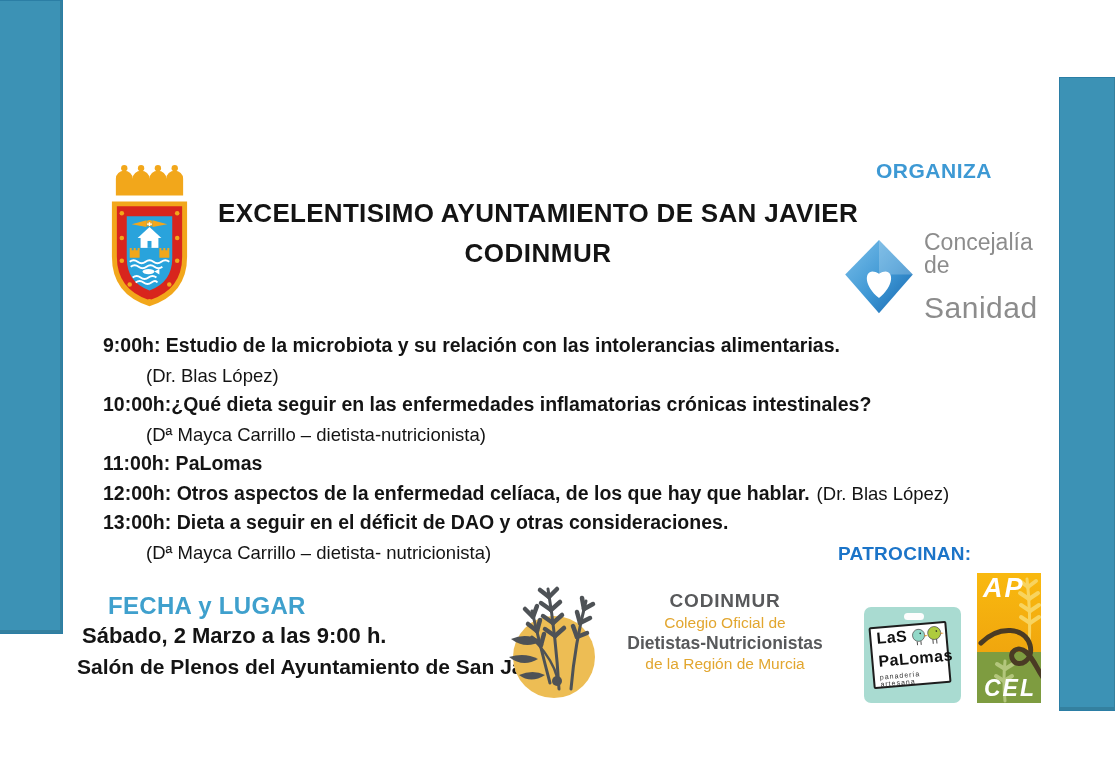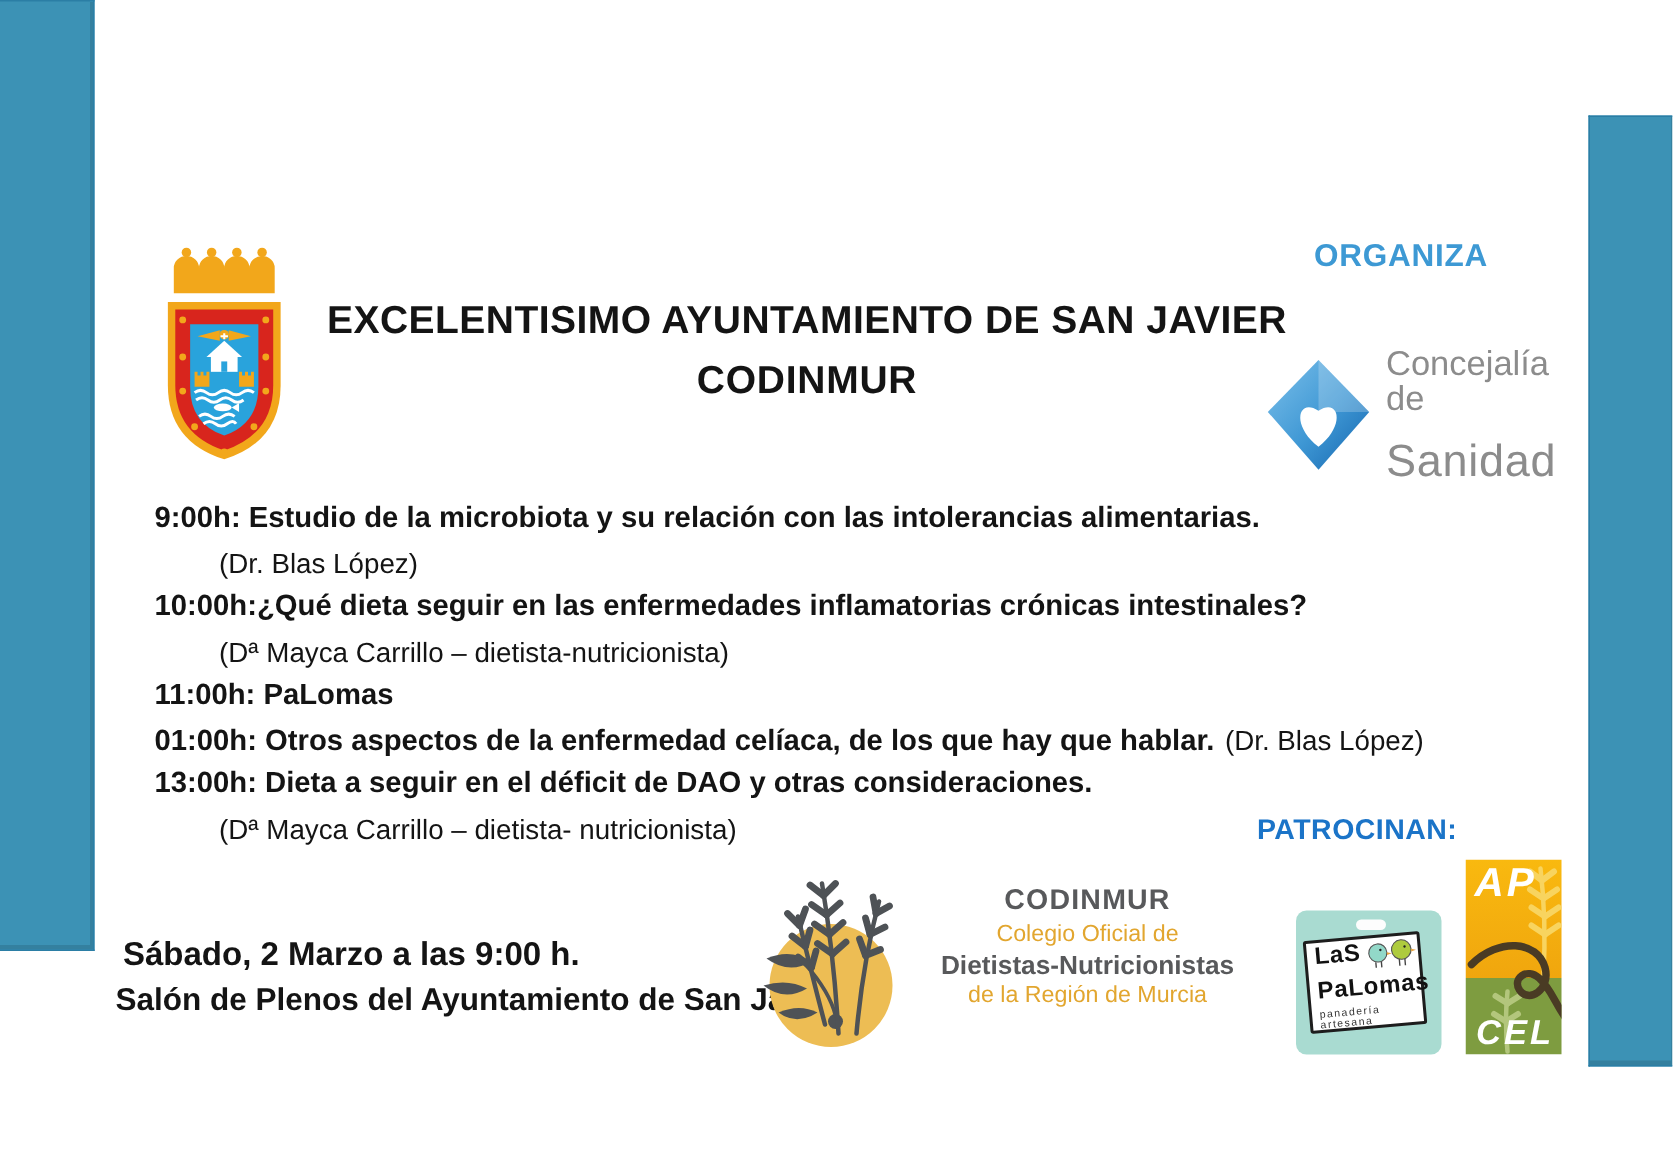--- a/index.html
+++ b/index.html
@@ -135,27 +135,28 @@
       <div class="sanidad-l2">Sanidad</div>
     </div>
   </div>
 
   <div class="schedule">
     <div class="sched-line"><span class="t">9:00h:</span><span class="t"> Estudio de la microbiota y su relación con las intolerancias alimentarias.</span></div>
     <div class="sched-speaker">(Dr. Blas López)</div>
     <div class="sched-line"><span class="t">10:00h:</span><span class="t">¿Qué dieta seguir en las enfermedades inflamatorias crónicas intestinales?</span></div>
     <div class="sched-speaker">(Dª Mayca Carrillo – dietista-nutricionista)</div>
     <div class="sched-line"><span class="t">11:00h:</span><span class="t"> PaLomas</span></div>
-    <div class="sched-line"><span class="t">01:00h:</span><span class="t"> Otros aspectos de la enfermedad celíaca, de los que hay que hablar.</span><span class="spk-inline">(Dr. Blas López)</span></div>
+    <div class="sched-line"><span class="t">12:00h:</span><span class="t"> Otros aspectos de la enfermedad celíaca, de los que hay que hablar.</span><span class="spk-inline">(Dr. Blas López)</span></div>
     <div class="sched-line"><span class="t">13:00h:</span><span class="t"> Dieta a seguir en el déficit de DAO y otras consideraciones.</span></div>
     <div class="sched-speaker">(Dª Mayca Carrillo – dietista- nutricionista)</div>
   </div>
 
   <div class="patrocinan">PATROCINAN:</div>
 
+  <div class="fecha-h">FECHA y LUGAR</div>
   <div class="fecha-date">Sábado, 2 Marzo a las 9:00 h.</div>
   <div class="fecha-place">Salón de Plenos del Ayuntamiento de  San Javier</div>
 
   <svg class="codinmur-icon" viewBox="0 0 105 126">
     <circle cx="47" cy="80" r="41" fill="#EDBD54"></circle>
     <g fill="#4E5256">
       <path d="M4,62 Q20,55 34,64 Q19,73 4,62 Z"></path>
       <path d="M2,80 Q18,75 31,82 Q16,91 2,80 Z"></path>
       <path d="M12,98 Q26,92 38,98 Q24,107 12,98 Z"></path>
       <circle cx="50" cy="104" r="5"></circle>

